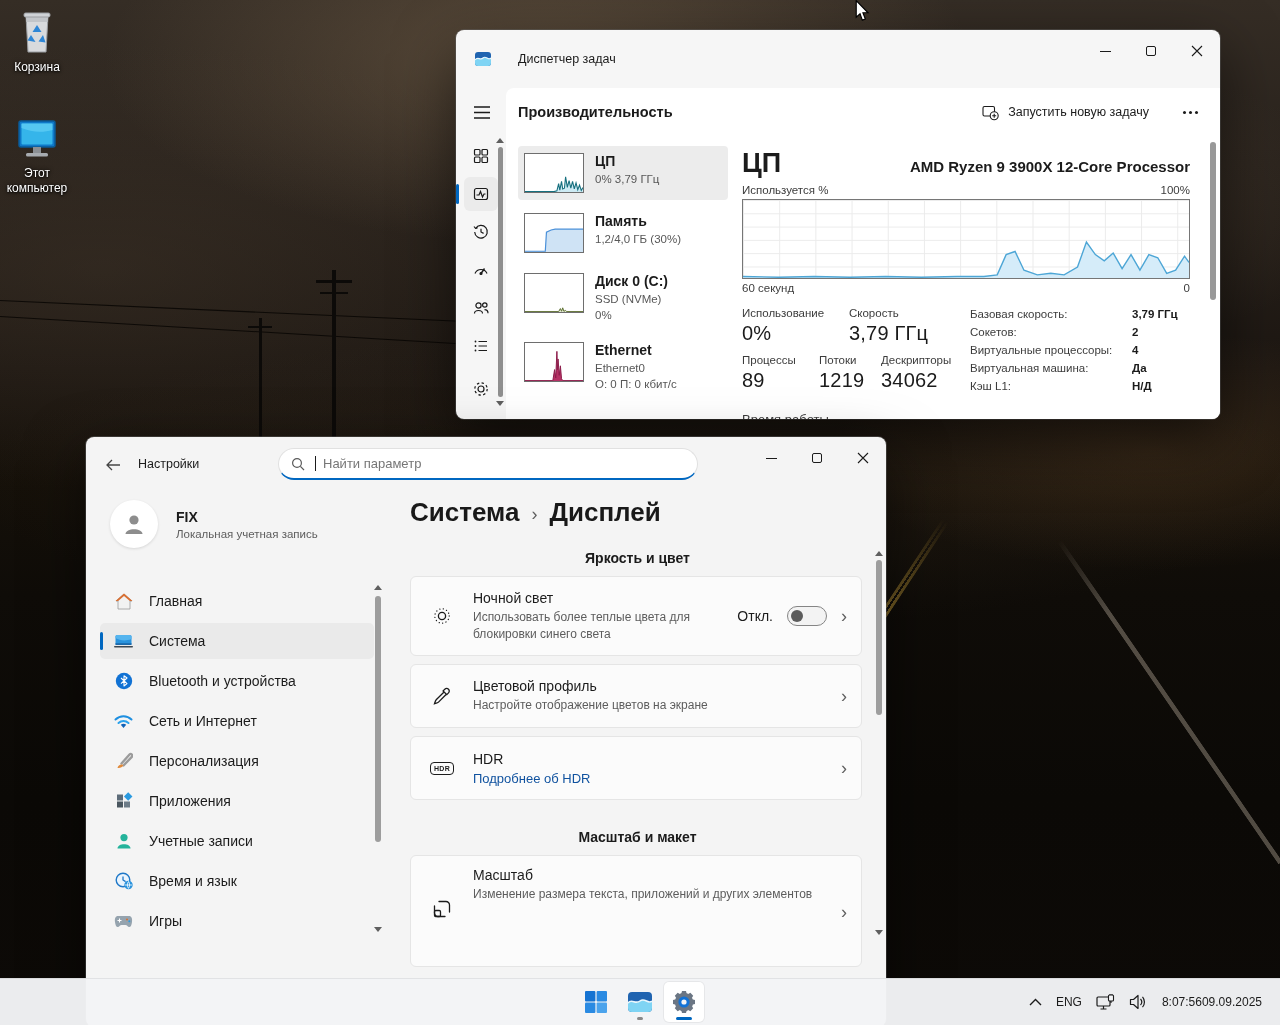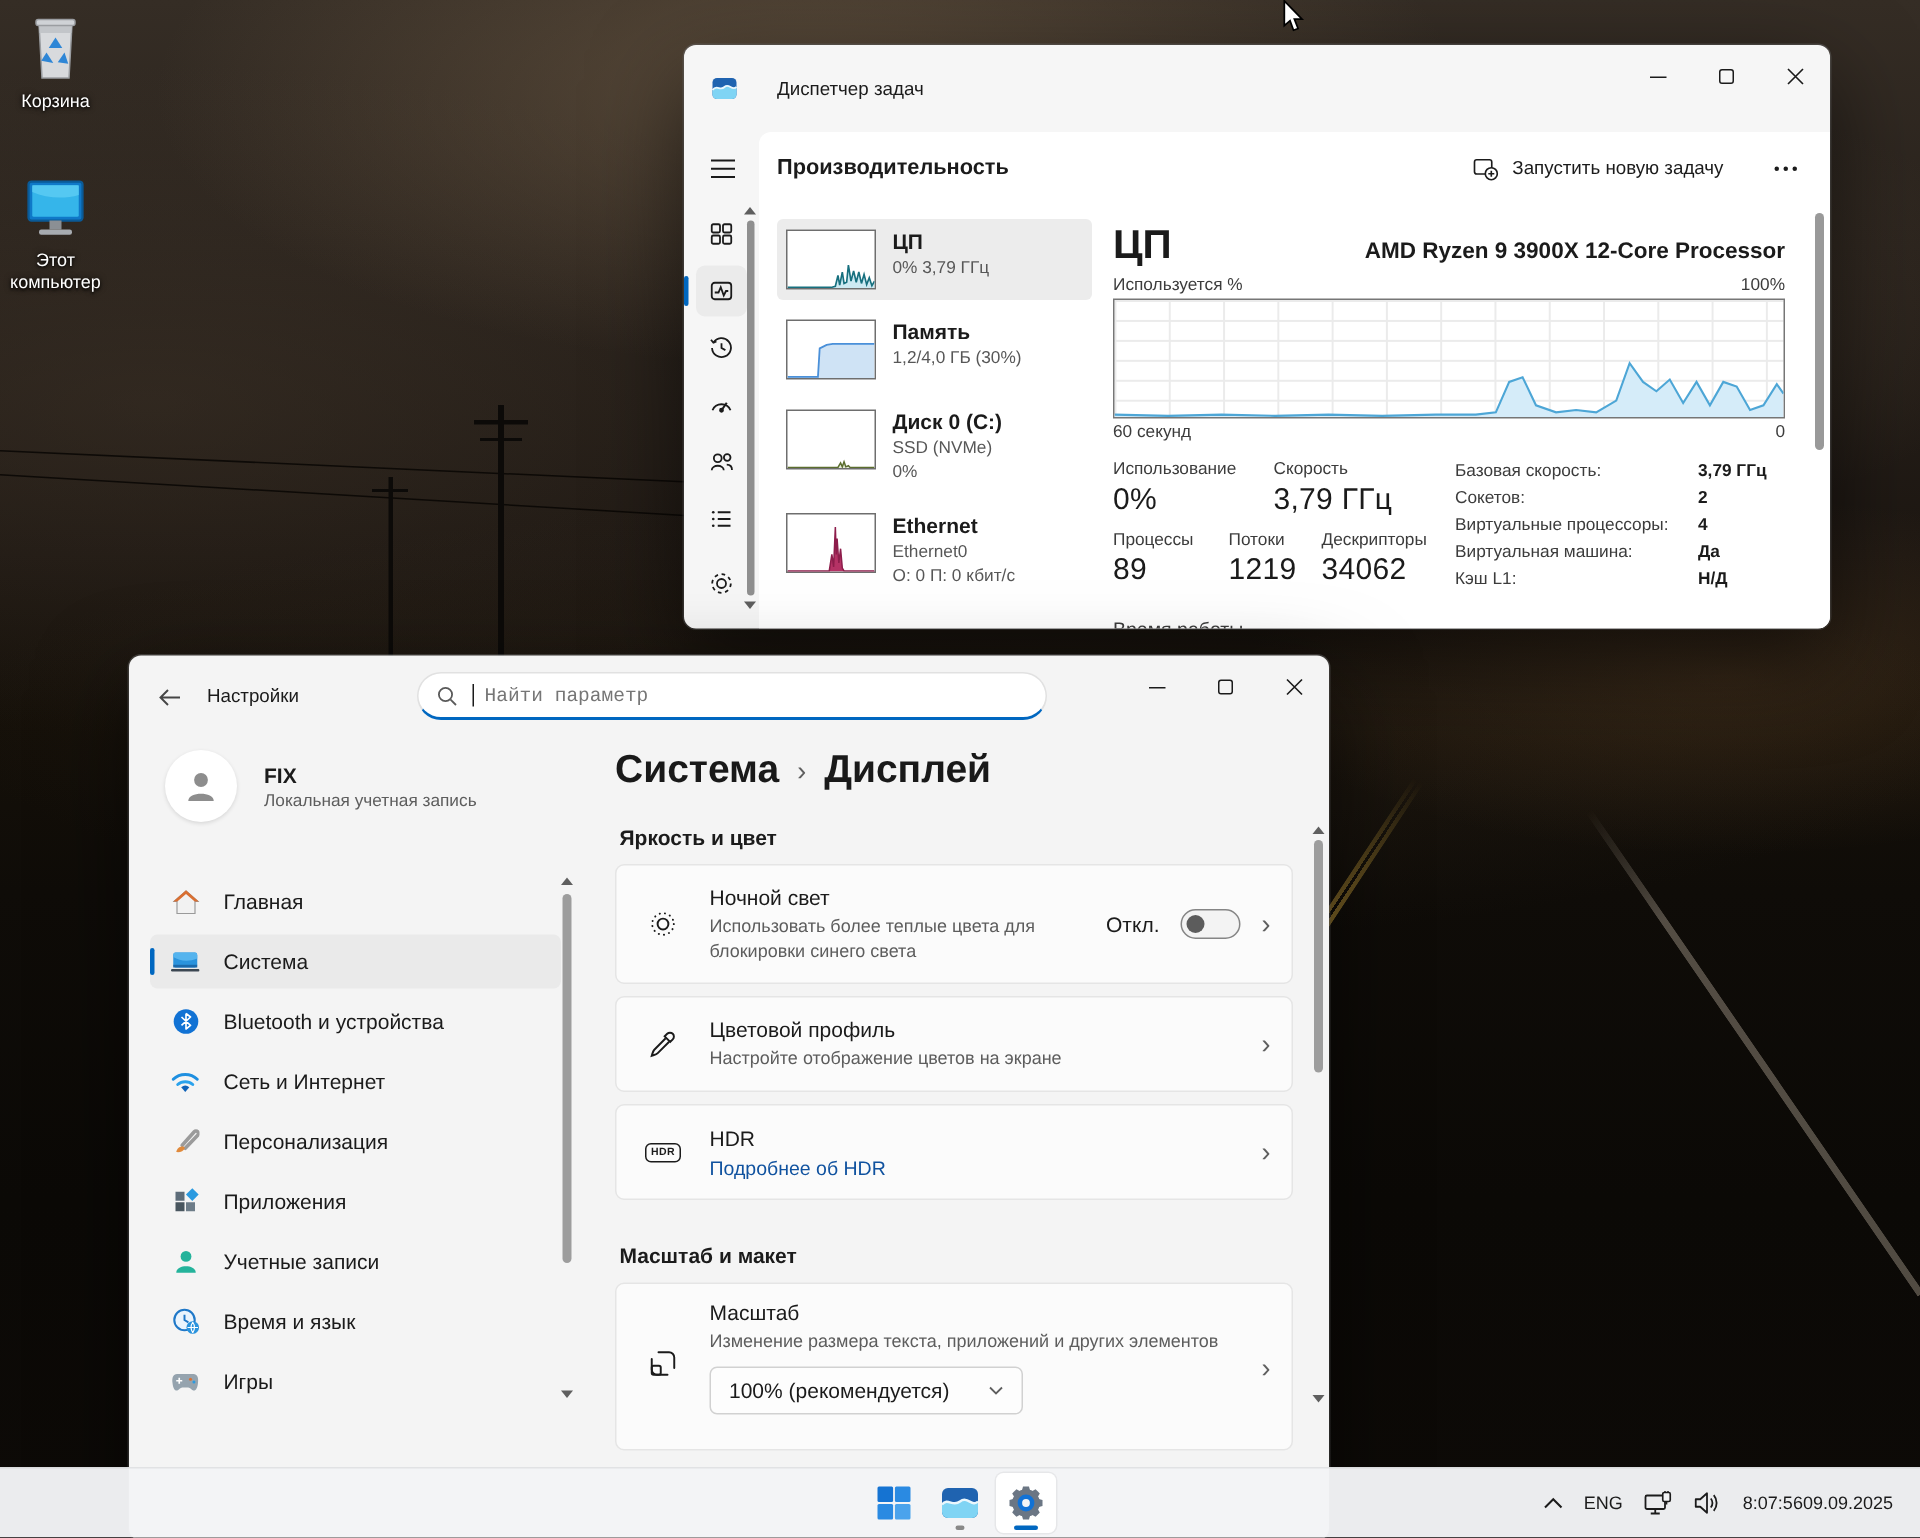--- a/index.html
+++ b/index.html
@@ -100,42 +100,42 @@
 .sr-row .val { font-weight:700; }
 .clipped-label { position:absolute; left:6px; top:276px; font-size:13px; color:#3c3c3c; }
 .tm-scroll { position:absolute; right:4px; top:54px; width:6px; height:158px; background:#999; border-radius:3px; }
 
 
 .st { left:86px; top:437px; width:800px; height:590px; background:#f4f4f4; }
 .back-btn { position:absolute; left:12px; top:15px; width:30px; height:26px; display:flex; align-items:center; justify-content:center; border-radius:4px; }
 .st-title { position:absolute; left:52px; top:20px; font-size:12.5px; }
 .search { position:absolute; left:192px; top:11px; width:420px; height:32px; background:#fff; border:1px solid #e1e1e1; border-bottom:2px solid #0067c0; border-radius:16px; display:flex; align-items:center; padding:0 12px; }
 .search .caret { width:1px; height:15px; background:#1b1b1b; margin:0 7px 0 10px; }
-.search .ph { font-size:13px; color:#767676;font-family:Liberation Mono, monospace; }
+.search .ph { font-size:13px; color:#767676; }
 .st-user { position:absolute; left:24px; top:63px; display:flex; align-items:center; gap:18px; }
 .avatar { width:48px; height:48px; border-radius:50%; background:#fff; display:flex; align-items:center; justify-content:center; box-shadow:0 1px 3px rgba(0,0,0,.12); }
 .u-name { font-size:14px; font-weight:700; }
 .u-sub { font-size:11.5px; color:#5d5d5d; margin-top:3px; }
 .st-nav { position:absolute; left:14px; top:146px; width:274px; }
 .nav-item { height:36px; margin-bottom:4px; display:flex; align-items:center; gap:16px; padding-left:14px; font-size:14px; border-radius:5px; position:relative; }
 .nav-item.selected { background:#eaeaea; }
 .nav-item.selected::before { content:""; position:absolute; left:0; top:9px; width:3px; height:18px; border-radius:2px; background:#0067c0; }
 .nav-ic { width:19px; height:19px; flex:none; display:flex; align-items:center; justify-content:center; }
 .st-scrollbar { position:absolute; width:8px; display:flex; flex-direction:column; align-items:center; }
 .sb-nav { left:288px; top:148px; height:347px; }
 .sb-main { left:789px; top:114px; height:384px; }
 .sb-thumb { width:6px; background:#9d9d9d; border-radius:3px; }
 .sb-nav .sb-thumb { margin:6px 0 0; height:246px; }
 .sb-main .sb-thumb { margin:4px 0 0; height:155px; }
 .sb-spacer { flex:1; }
 .st-main { position:absolute; left:324px; top:58px; width:452px; bottom:0; }
 .breadcrumb { display:flex; align-items:center; gap:12px; margin-top:2px; }
 .bc-root, .bc-page { font-size:26px; font-weight:600; color:#191919; }
 .bc-sep { font-size:18px; color:#5f5f5f; padding-top:3px; }
-.sec-head { font-size:14px; font-weight:700; margin:22px 0 10px 3px; }
+.sec-head { font-size:14px; font-weight:700; margin:22px 0 10px 3px;text-align:center; }
 .sec-head.second { margin-top:29px; }
 .card { background:#fbfbfb; border:1px solid #e5e5e5; border-radius:6px; margin-bottom:8px; display:flex; align-items:center; padding-right:14px; min-height:64px; }
 .card.tall { min-height:80px; }
 .card-icon { width:62px; flex:none; display:flex; justify-content:center; }
 .card-text { flex:1; padding:11px 0; min-width:0; }
 .c-title { font-size:14px; }
 .c-desc { font-size:12px; color:#5d5d5d; margin-top:3px; max-width:330px; line-height:1.35; }
 .card-right { display:flex; align-items:center; gap:14px; flex:none; }
 .state-label { font-size:14px; }
 .toggle { width:40px; height:20px; border:1px solid #858585; border-radius:10px; position:relative; background:#f3f3f3; }
@@ -637,26 +637,20 @@
       <div class="card-icon">
         <svg width="22" height="22" viewBox="0 0 22 22">
           <path d="M8 3.5 H15 A3.5 3.5 0 0 1 18.5 7 V14" fill="none" stroke="#1b1b1b" stroke-width="1.3" stroke-linecap="round"></path>
           <path d="M14 18.5 H7 A3.5 3.5 0 0 1 3.5 15 V8" fill="none" stroke="#1b1b1b" stroke-width="1.3" stroke-linecap="round"></path>
           <rect x="3.5" y="12.5" width="6" height="6" rx="1.2" fill="none" stroke="#1b1b1b" stroke-width="1.3"></rect>
         </svg>
       </div>
       <div class="card-text">
         <div class="c-title">Масштаб</div>
         <div class="c-desc" style="max-width:390px">Изменение размера текста, приложений и других элементов</div>
-        <div class="dropdown">
-          <span>100% (рекомендуется)</span>
-          <svg width="10" height="6" viewBox="0 0 10 6">
-              <path d="M1 1 L5 5 L9 1" fill="none" stroke="#5f5f5f" stroke-width="1.2"></path>
-            </svg>
-        </div>
       </div>
       <span class="chev">›</span>
     </div>
   </div>
 
   <div class="st-scrollbar sb-main">
     <div class="tri-up"></div>
     <div class="sb-thumb"></div>
     <div class="sb-spacer"></div>
     <div class="tri-down"></div>

